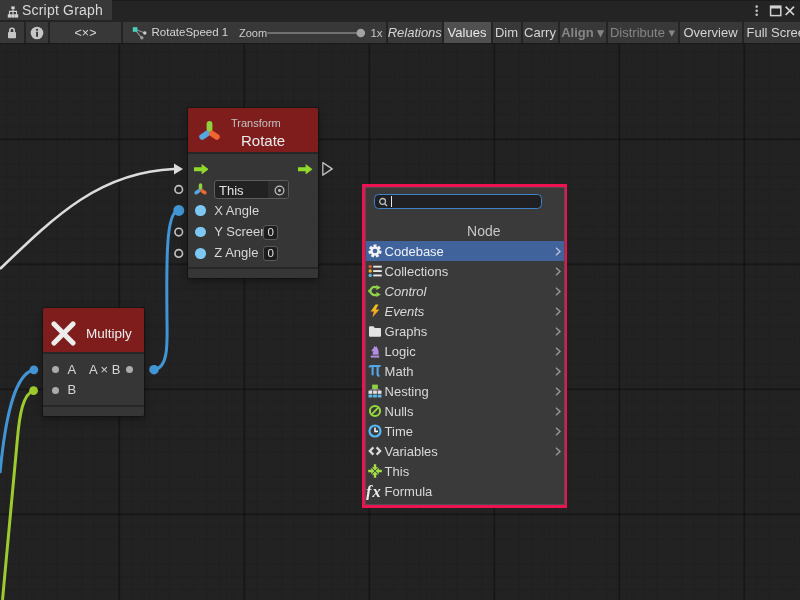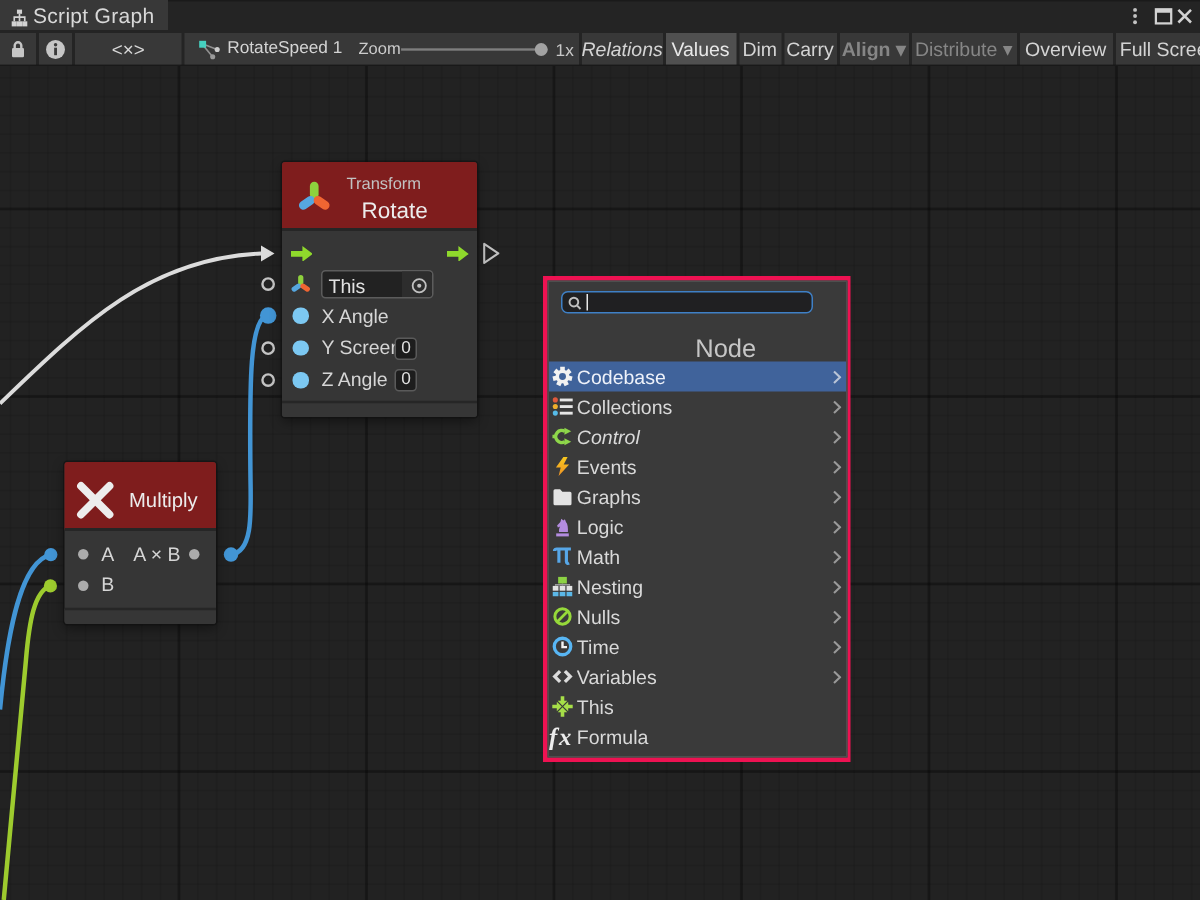--- a/index.html
+++ b/index.html
@@ -38,21 +38,21 @@
     border-radius:0 0 2px 2px; }
   .lbl { position:absolute; color:#d6d6d6; font-size:13px; height:16px; line-height:16px; }
   .pdot { position:absolute; border-radius:50%; }
   .vfield { position:absolute; background:#1d1d1d; border:1px solid #5a5a5a; border-radius:3px;
     color:#e0e0e0; font-size:11.5px; text-align:center; line-height:13px; }
   
   #menu { position:absolute; left:362.2px; top:140.4px; width:205.3px; height:323.4px; background:#ee1252; }
   #menuin { position:absolute; left:2.4px; top:2.5px; right:2.6px; bottom:2.5px; background:#3a3a3a; border:1.2px solid #4e4f4e; }
   #search { position:absolute; left:11.6px; top:9.7px; width:167.8px; height:14.8px;
     background:#202022; border:1.4px solid #3f80c6; border-radius:4.5px; }
-  #nodehdr { position:absolute; left:0; top:38.2px; width:100%; text-align:center; font-size:17px; color:#c6c6c6;padding-left:38px; }
+  #nodehdr { position:absolute; left:0; top:38.2px; width:100%; text-align:center; font-size:14px; color:#c6c6c6;padding-left:38px; }
   .mrow { position:absolute; left:4px; width:197.5px; height:20px; }
   .mrow.sel { background:#40639b; }
   .mrow .mtxt { position:absolute; left:18.4px; top:2.5px; font-size:13px; color:#d9d9d9; }
   .mrow.sel .mtxt { color:#eef2fa; }
   .mrow .micon { position:absolute; left:1.4px; top:3px; width:14px; height:14px; }
   .mrow .chev { position:absolute; right:3px; top:5.5px; }
 </style>
 </head>
 <body>
 <div id="stage">
@@ -251,21 +251,21 @@
           <svg class="micon" viewBox="0 0 14 14">
             <path d="M0.3 7 H3.2 M8.6 3.6 A4 4 0 1 0 8.6 10.4" stroke="#8ed64a" stroke-width="2.3" fill="none"></path>
             <polygon points="8.3,1.1 12.8,3.5 8.3,5.9" fill="#8ed64a"></polygon>
             <polygon points="8.3,8.1 12.8,10.5 8.3,12.9" fill="#8ed64a"></polygon>
           </svg>
           <span class="mtxt">Control</span>
           <svg class="chev" width="6" height="9" viewBox="0 0 6 9">
             <polyline points="1,0.7 5,4.5 1,8.3" fill="none" stroke="#999" stroke-width="1.4"></polyline>
           </svg>
         </div>
-        <div class="mrow" style="top:117px;">
+        <div class="mrow" style="top:117px;font-style:italic;">
           <svg class="micon" viewBox="0 0 14 14">
             <defs>
               <linearGradient id="bolt" x1="0" y1="0" x2="0" y2="1">
               <stop offset="0" stop-color="#f7c81e"></stop>
                 <stop offset="1" stop-color="#ef9224"></stop>
             </linearGradient>
             </defs>
             <polygon points="7.6,0.6 2.6,7.6 5.8,7.6 4.4,13.4 11.4,5.6 7.8,5.6 10.4,0.6" fill="url(#bolt)"></polygon>
           </svg>
           <span class="mtxt">Events</span>

